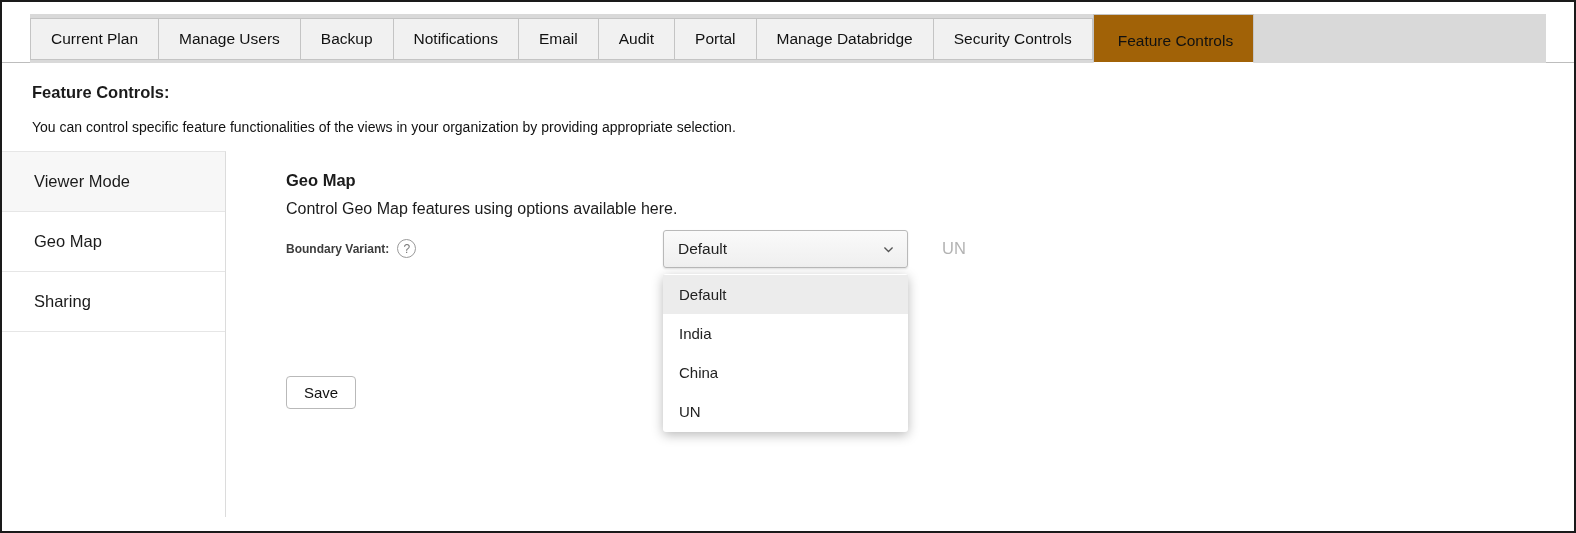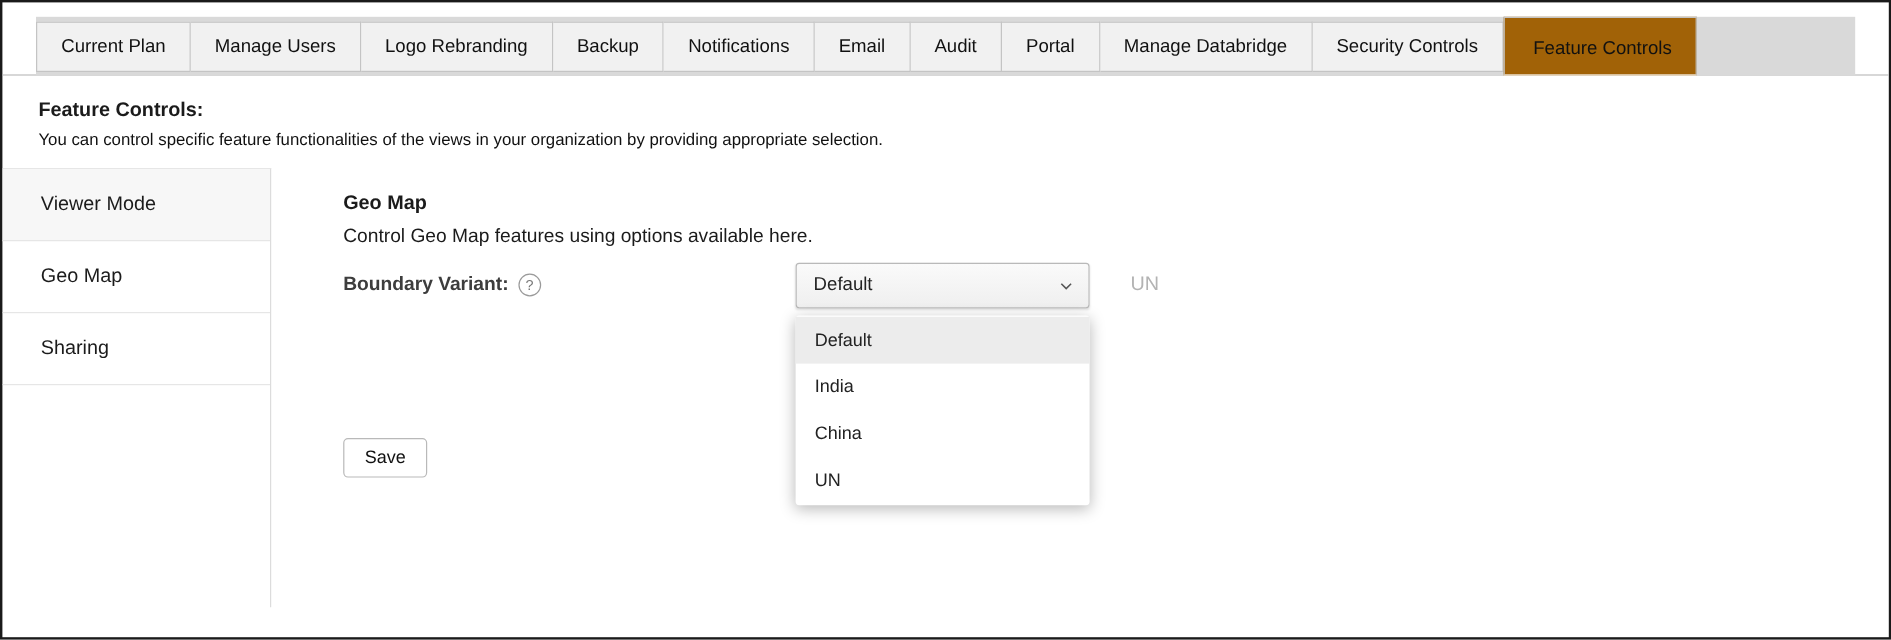--- a/index.html
+++ b/index.html
@@ -38,21 +38,21 @@
     background: #a16207;
     border-bottom: 1px solid #ffffff;
     border-left: 1px solid #c4c4c4;
     padding-top: 17px;
     padding-bottom: 12px;
     padding-left: 24px;
   }
 
   
   .page-head { padding: 20px 30px 16px 30px; }
-  .page-title { font-weight: bold; font-size: 16.5px; margin-bottom: 6px; }
+  .page-title { font-weight: bold; font-size: 16.5px; margin-bottom: 17px; }
   .page-desc { font-size: 14px; color: #111; }
 
   
   .body-row { display: flex; height: 366px; }
 
   .sidebar {
     width: 224px;
     border-right: 1px solid #dcdcdc;
     border-top: 1px solid #e6e6e6;
     flex-shrink: 0;
@@ -72,21 +72,21 @@
 
   
   .field-row { display: flex; align-items: flex-start; position: relative; }
   .field-label-wrap {
     width: 377px;
     display: flex;
     align-items: center;
     gap: 8px;
     padding-top: 9px;
   }
-  .field-label { font-weight: bold; font-size: 16px; color: #3d3d3d; }
+  .field-label { font-weight: bold; font-size: 12px; color: #3d3d3d; }
   .help-icon {
     width: 19px; height: 19px;
     border: 1px solid #9a9a9a;
     border-radius: 50%;
     color: #777;
     font-size: 12px;
     display: inline-flex;
     align-items: center;
     justify-content: center;
     cursor: pointer;
@@ -152,21 +152,20 @@
 </style>
 </head>
 <body>
 
 <div class="page">
 
   <div class="tabbar-outer">
     <div class="tabbar">
       <div class="tab">Current Plan</div>
       <div class="tab">Manage Users</div>
-      <div class="tab">Logo Rebranding</div>
       <div class="tab">Backup</div>
       <div class="tab">Notifications</div>
       <div class="tab">Email</div>
       <div class="tab">Audit</div>
       <div class="tab">Portal</div>
       <div class="tab">Manage Databridge</div>
       <div class="tab">Security Controls</div>
       <div class="tab active">Feature Controls</div>
     </div>
   </div>

